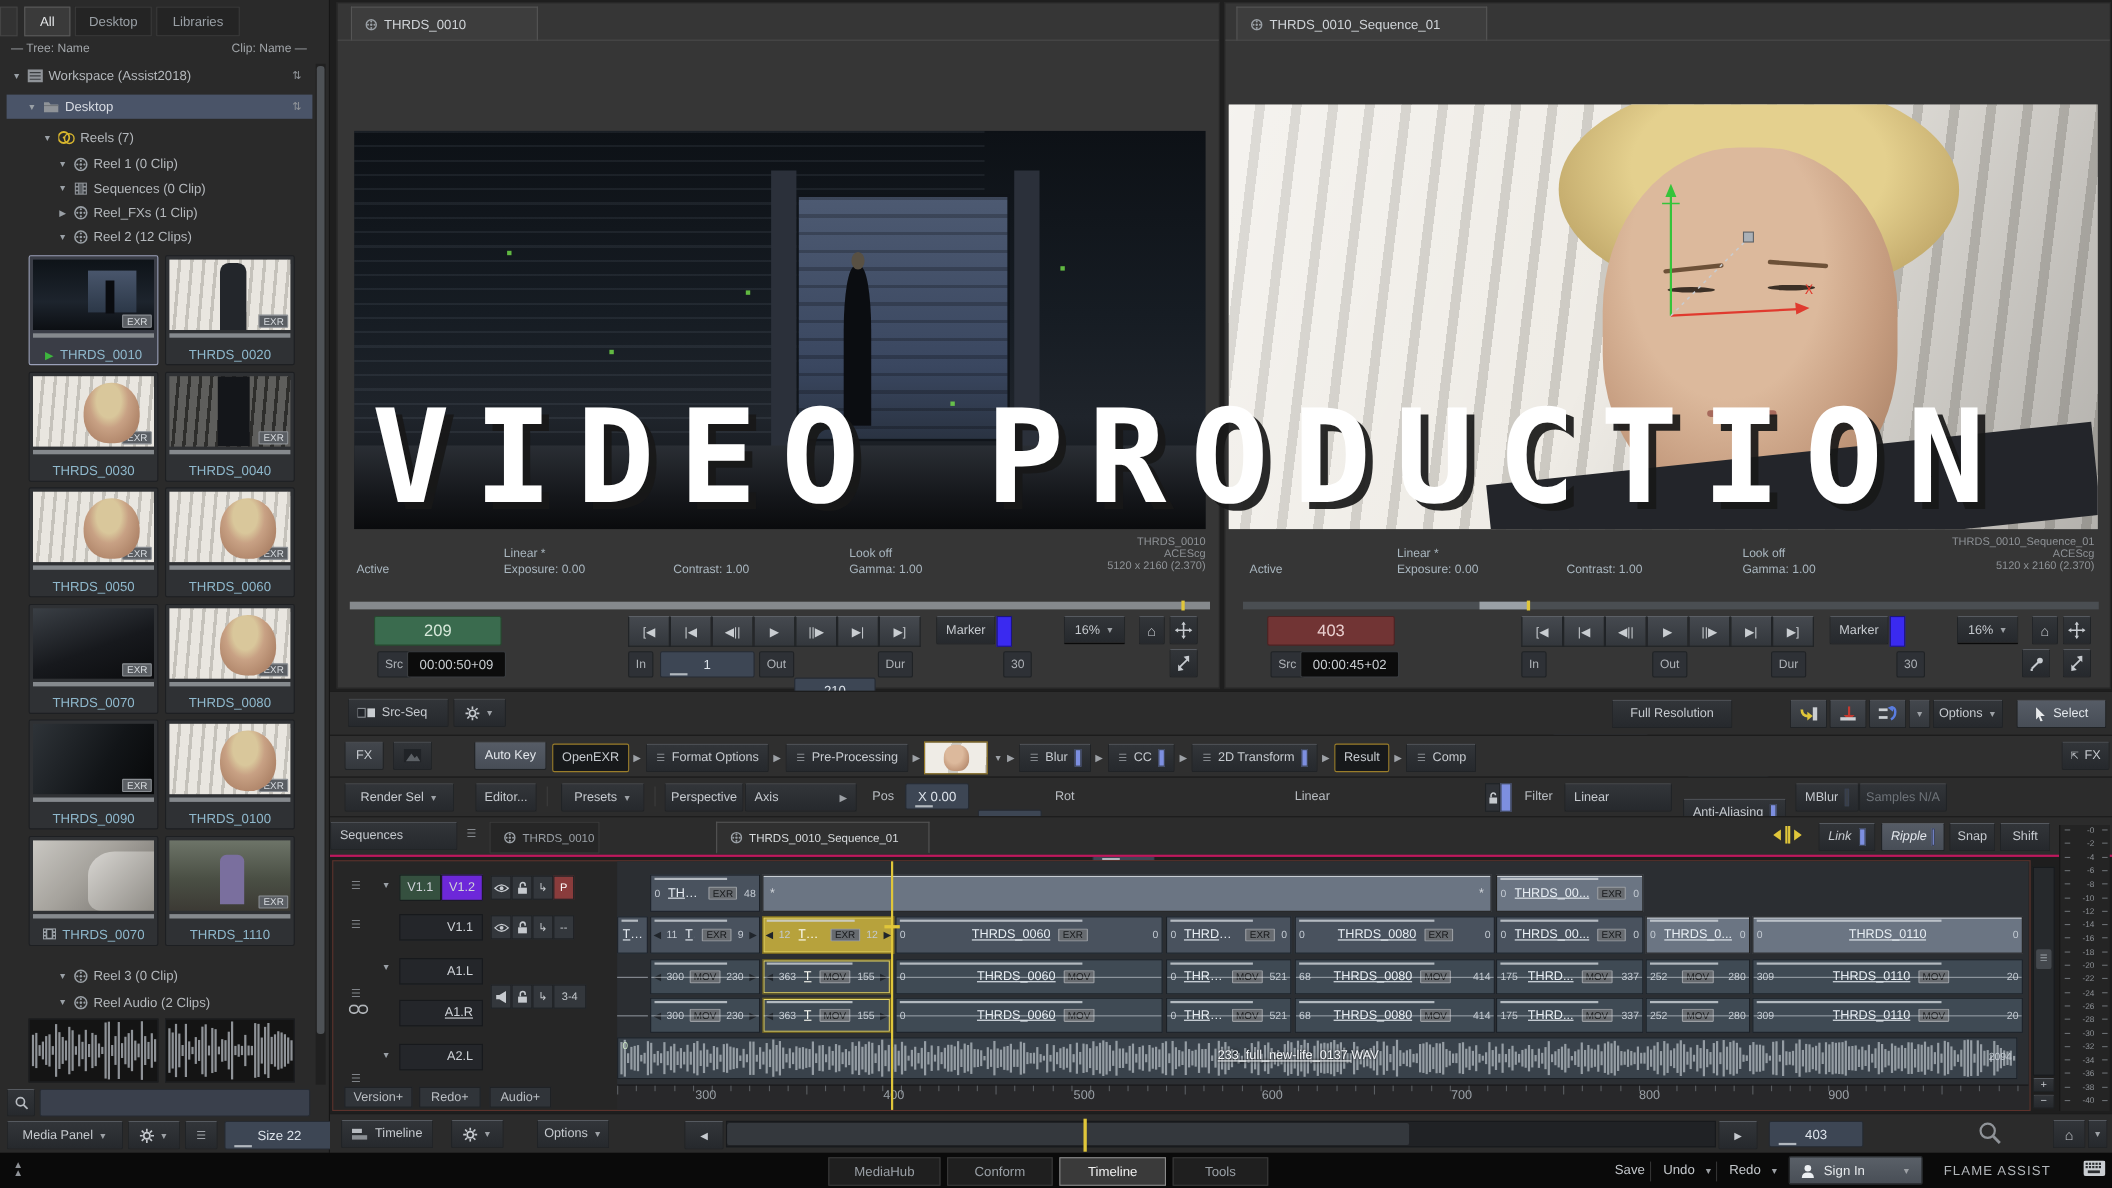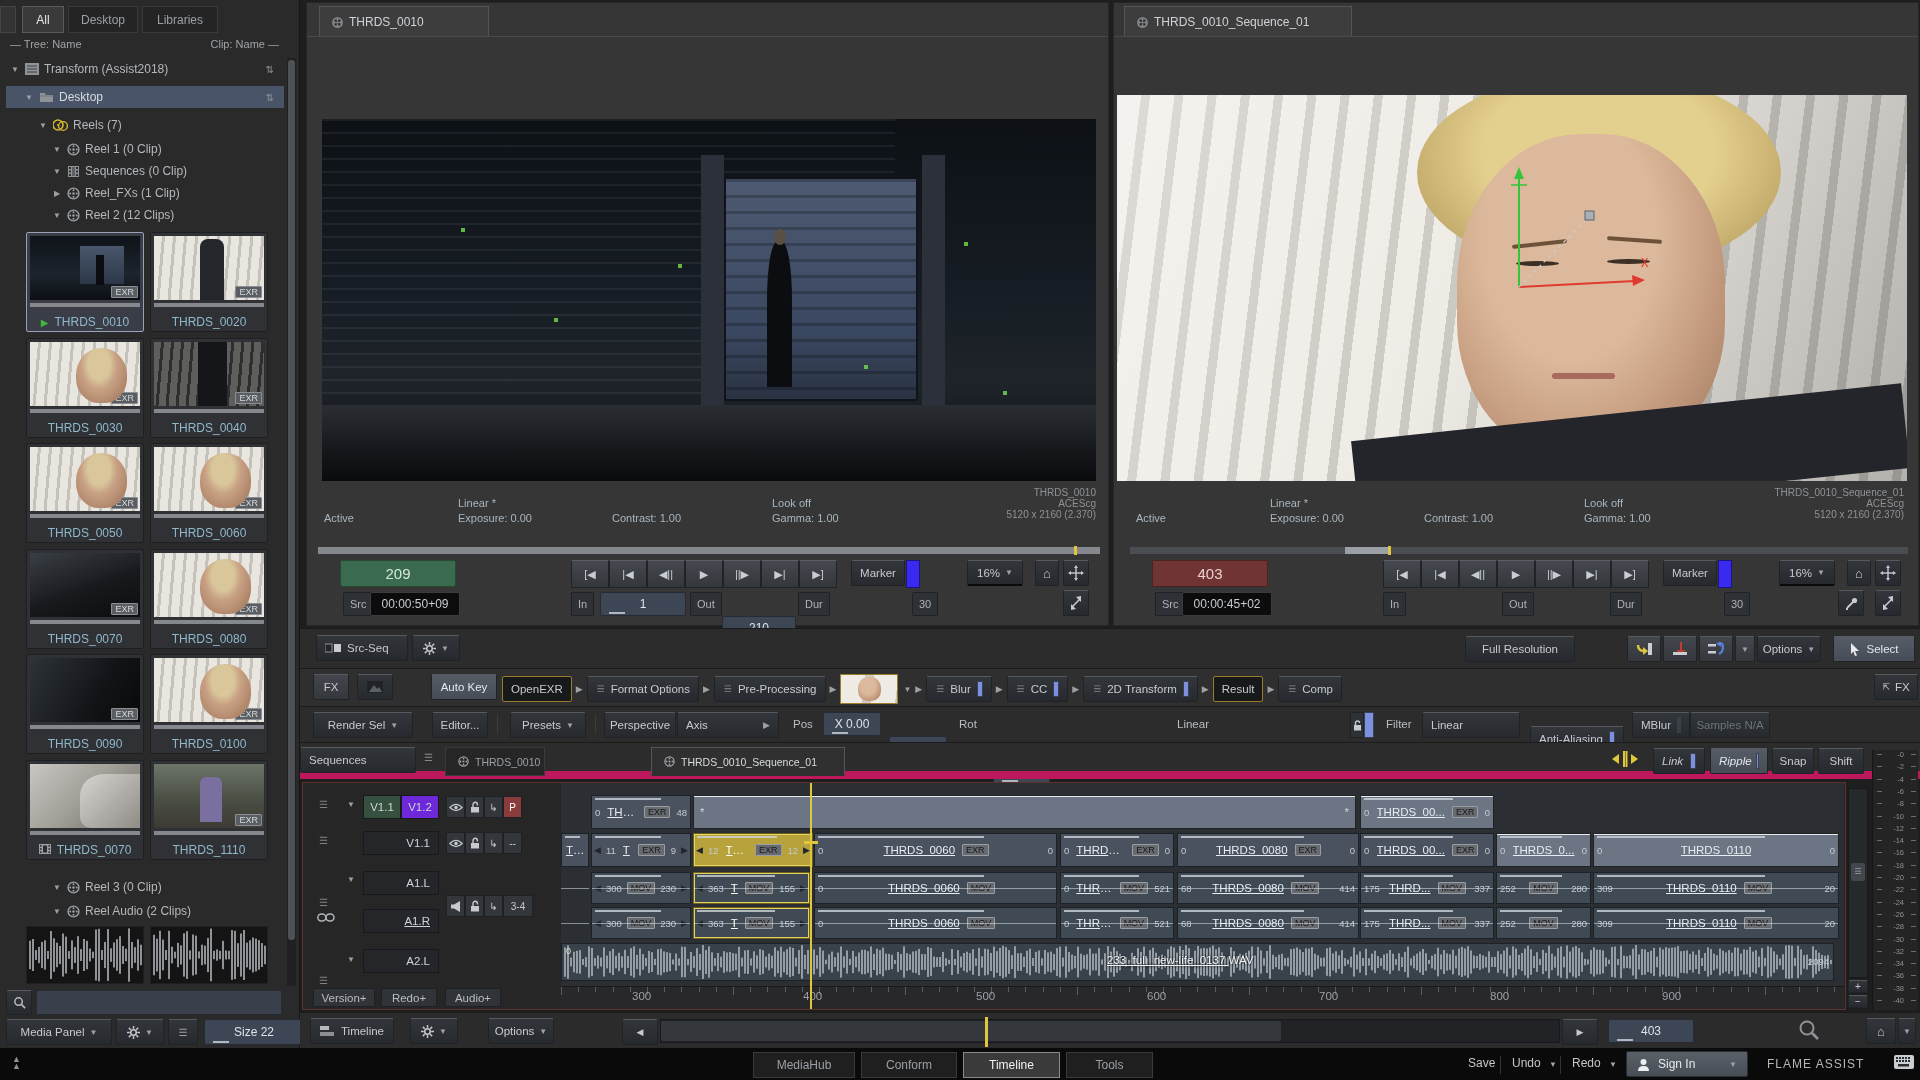--- a/index.html
+++ b/index.html
@@ -165,21 +165,21 @@
           <span>
             <svg class="ic" width="14" height="12" viewBox="0 0 14 12">
               <rect x="0" y="0" width="14" height="12" fill="#8f9398"></rect>
               <g stroke="#3a3d40" stroke-width="1">
                 <line x1="2" y1="3" x2="12" y2="3"></line>
                 <line x1="2" y1="6" x2="12" y2="6"></line>
                 <line x1="2" y1="9" x2="12" y2="9"></line>
               </g>
             </svg>
           </span>
-          <span>Transform (Assist2018)</span>
+          <span>Workspace (Assist2018)</span>
           <span style="margin-left:auto;margin-right:10px;color:#8f9398;font-size:10px;">⇅</span>
         </div>
         <div class="tree-row sel" style="top: 86px;">
           <span class="tr-arrow" style="margin-left:18px">▼</span>
           <span>
             <svg class="ic" width="15" height="12" viewBox="0 0 15 12">
               <path d="M1 3 L1 11 L14 11 L14 4 L7 4 L5.5 2 L1 2 Z" fill="#8f9398"></path>
               <path d="M1 5 L14 5" stroke="#6a6e72" stroke-width="0.8"></path>
             </svg>
           </span>
@@ -576,20 +576,21 @@
       <polygon points="92,12 87,24 97,24" fill="#35c43a"></polygon>
       <line x1="84" y1="30" x2="100" y2="30" stroke="#35c43a" stroke-width="1.5"></line>
       <line x1="92" y1="132" x2="208" y2="126" stroke="#e03a2e" stroke-width="2"></line>
       <polygon points="218,125 205,120 206,131" fill="#e03a2e"></polygon>
       <text x="214" y="112" fill="#e03a2e" font-size="12" font-family="DejaVu Sans Mono">X</text>
       <line x1="92" y1="132" x2="162" y2="62" stroke="#c9ccd0" stroke-width="1.4" stroke-dasharray="3 4"></line>
       <rect x="158" y="56" width="9" height="9" fill="#aab0b6" stroke="#5c6166"></rect>
     </svg>
   </div>
 
+  <div class="abs title-overlay">VIDEO PRODUCTION</div>
 
   <div class="vinfo" style="left:324px;top:512px;">Active</div>
   <div class="vinfo" style="left:458px;top:497px;">Linear *</div>
   <div class="vinfo" style="left:458px;top:512px;">Exposure: 0.00</div>
   <div class="vinfo" style="left:612px;top:512px;">Contrast: 1.00</div>
   <div class="vinfo" style="left:772px;top:497px;">Look off</div>
   <div class="vinfo" style="left:772px;top:512px;">Gamma: 1.00</div>
   <div class="vmeta" style="right:824px;top:487px;">
     <div>THRDS_0010</div>
       <div>ACEScg</div>
@@ -913,21 +914,21 @@
     </div>
     <div class="abs btn dark" style="left:1332px;top:5px;width:58px;justify-content:space-between;">
       <span>MBlur</span>
         <span class="bluebar" style="background:#3a3f46;"></span>
     </div>
     <div class="abs btn dark" style="left:1390px;top:5px;width:80px;color:#6e7379;">
       <span>Samples N/A</span>
     </div>
   </div>
 
-  <div class="abs rowbar" style="top:742px;height:37px;border-bottom:8px solid #be185d;">
+  <div class="abs rowbar" style="top:742px;height:37px;border-bottom:2px solid #be185d;">
     <div class="abs btn dark" style="left:0px;top:4px;width:116px;justify-content:flex-start;">
       <span>Sequences</span>
     </div>
     <div class="abs" style="left:124px;top:9px;color:#85898e;font-size:10px;">☰</div>
     <div id="seq-tabs">
         <div class="seq-tab" style="left: 145px; width: 100px;">
           <span>
             <svg class="ic" width="11" height="11" viewBox="0 0 12 12">
               <circle cx="6" cy="6" r="5" fill="none" stroke="#9aa0a6" stroke-width="1.4"></circle>
               <circle cx="6" cy="6" r="1.2" fill="#9aa0a6"></circle>

